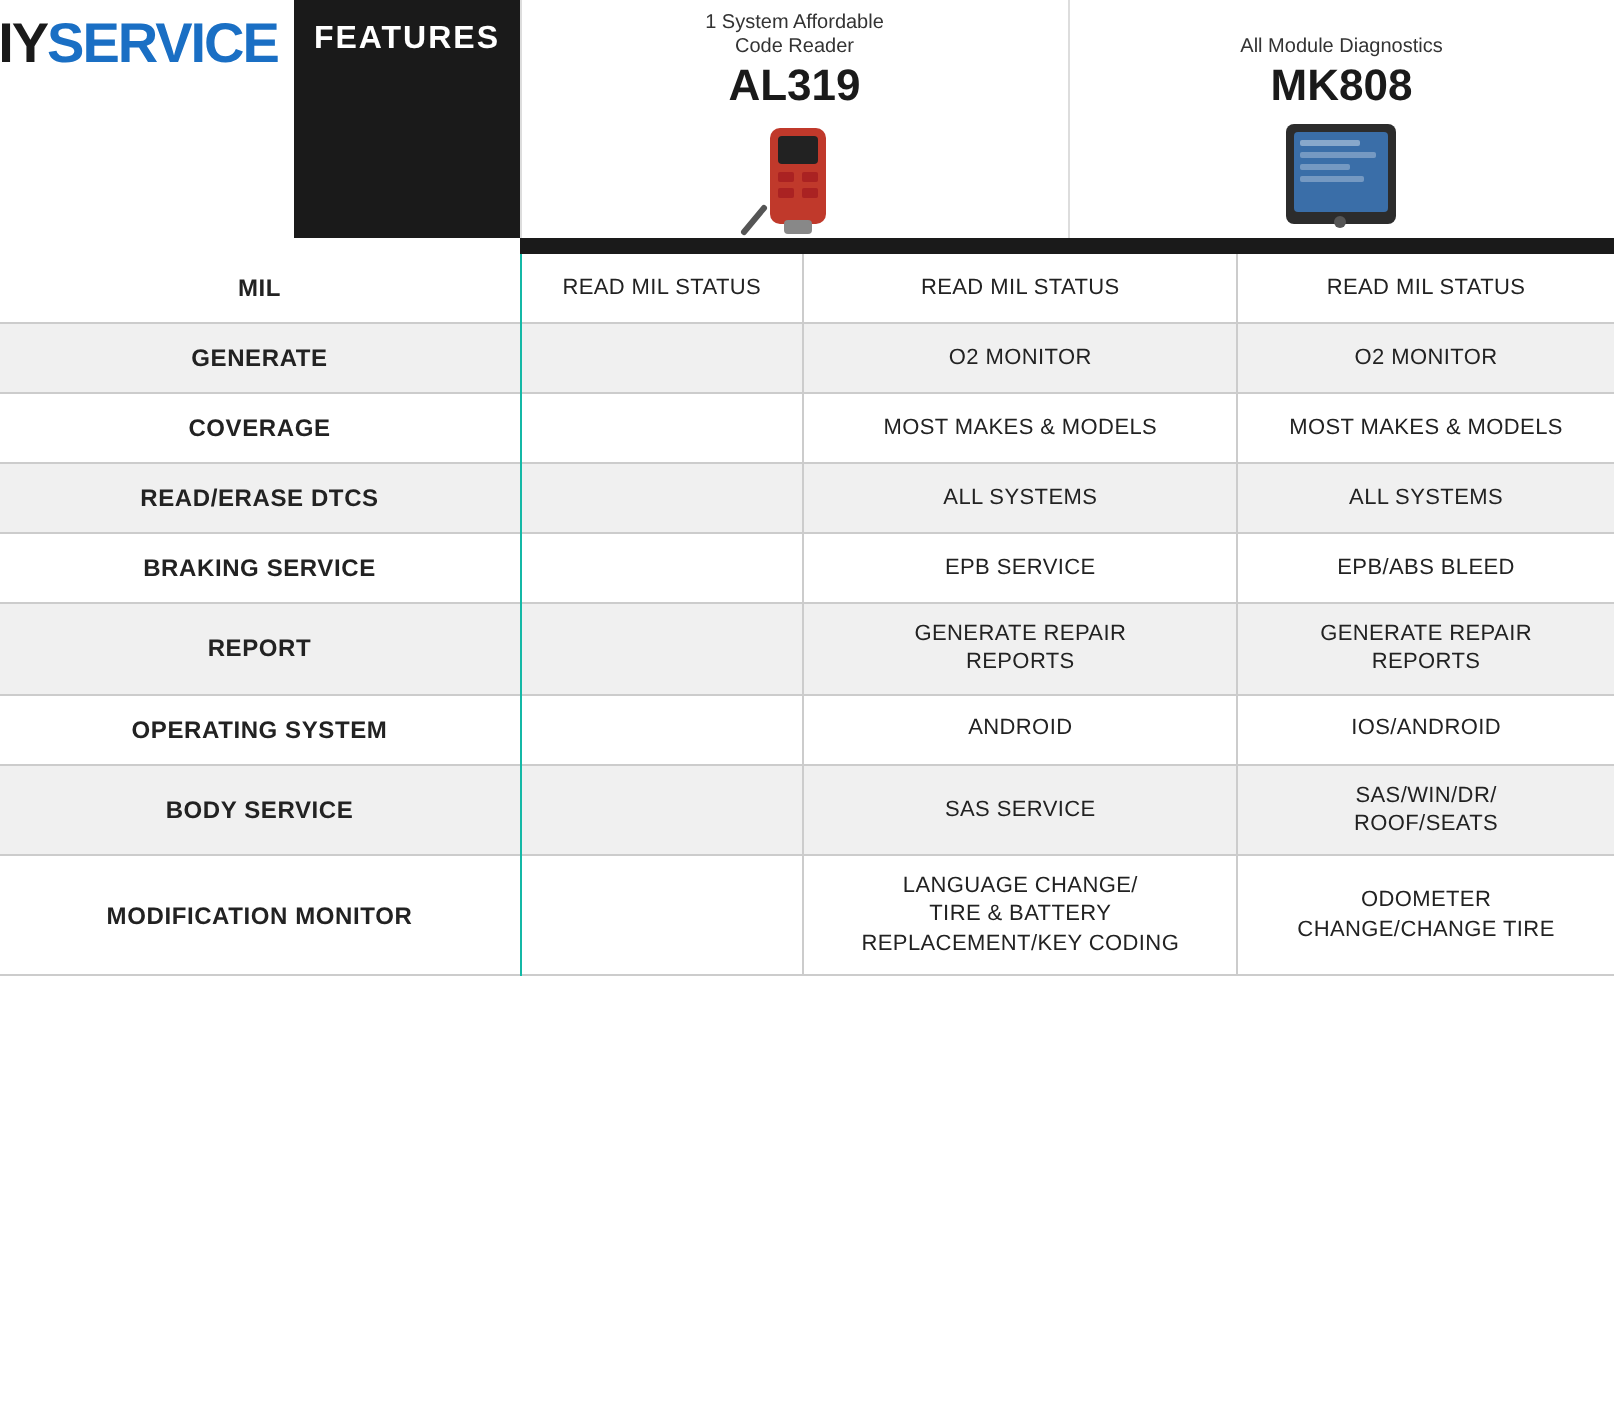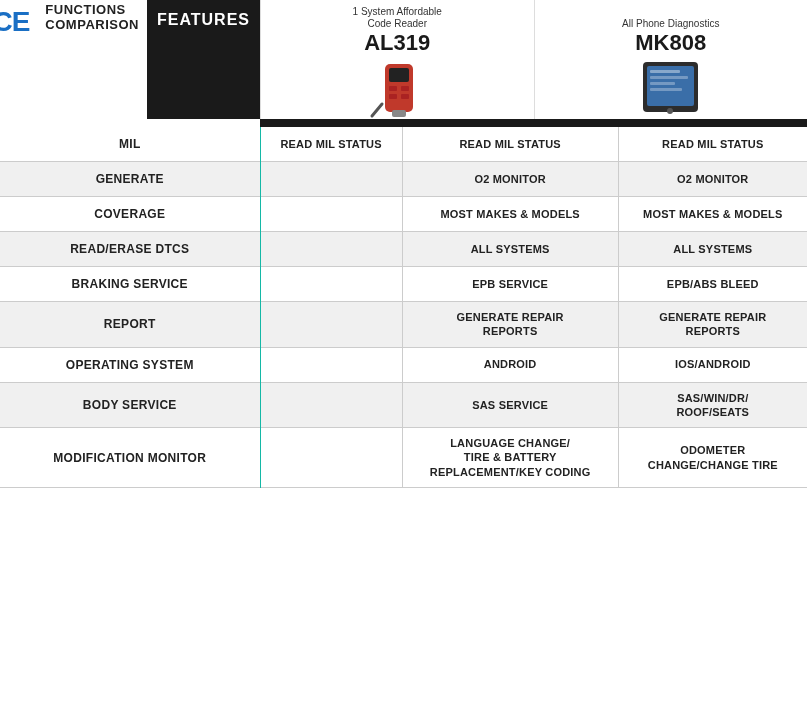--- a/index.html
+++ b/index.html
@@ -150,21 +150,21 @@
       color: #222;
       text-align: center;
       letter-spacing: 0.3px;
       border-right: 1px solid #14b8a6;
       vertical-align: middle;
     }
 
     .value-cell {
       padding: 8px 6px;
       font-size: 11px;
-      font-weight: 700;
+      font-weight: 400;
       color: #222;
       text-align: center;
       vertical-align: middle;
       letter-spacing: 0.2px;
       border-right: 1px solid #ccc;
       line-height: 1.3;
     }
 
     .value-cell:last-child {
       border-right: none;
@@ -180,21 +180,20 @@
 
 <div class="page-wrapper">
 
   <div class="header-row-container">
     <div class="header-left">
       <div class="diy-service-title">
         <span class="diy-text">
           <span>DIY</span><span class="service-part">SERVICE</span>
         </span>
       </div>
-      <div class="functions-comparison">FUNCTIONS COMPARISON</div>
       <div class="features-bar">FEATURES</div>
     </div>
     <div class="product-columns">
 
       <div class="product-col-header">
         <div class="product-tag">1 System Affordable<br>Code Reader</div>
         <div class="product-name">AL319</div>
         <div class="product-image-area">
 
           <svg width="60" height="65" viewBox="0 0 60 65">
@@ -209,21 +208,21 @@
             <rect x="34" y="32" width="8" height="5" rx="1" fill="#aa2222"></rect>
             <rect x="22" y="40" width="8" height="5" rx="1" fill="#aa2222"></rect>
             <rect x="34" y="40" width="8" height="5" rx="1" fill="#aa2222"></rect>
 
             <rect x="25" y="56" width="14" height="7" rx="2" fill="#888"></rect>
           </svg>
         </div>
       </div>
 
       <div class="product-col-header">
-        <div class="product-tag">All Phone Diagnostics</div>
+        <div class="product-tag">All Module Diagnostics</div>
         <div class="product-name">MK808</div>
         <div class="product-image-area">
           <svg width="65" height="65" viewBox="0 0 65 65">
 
             <rect x="5" y="8" width="55" height="50" rx="4" fill="#2c2c2c"></rect>
 
             <rect x="9" y="12" width="47" height="40" rx="2" fill="#3a6ea8"></rect>
 
             <rect x="12" y="16" width="30" height="3" rx="1" fill="rgba(255,255,255,0.4)"></rect>
             <rect x="12" y="22" width="38" height="3" rx="1" fill="rgba(255,255,255,0.3)"></rect>

